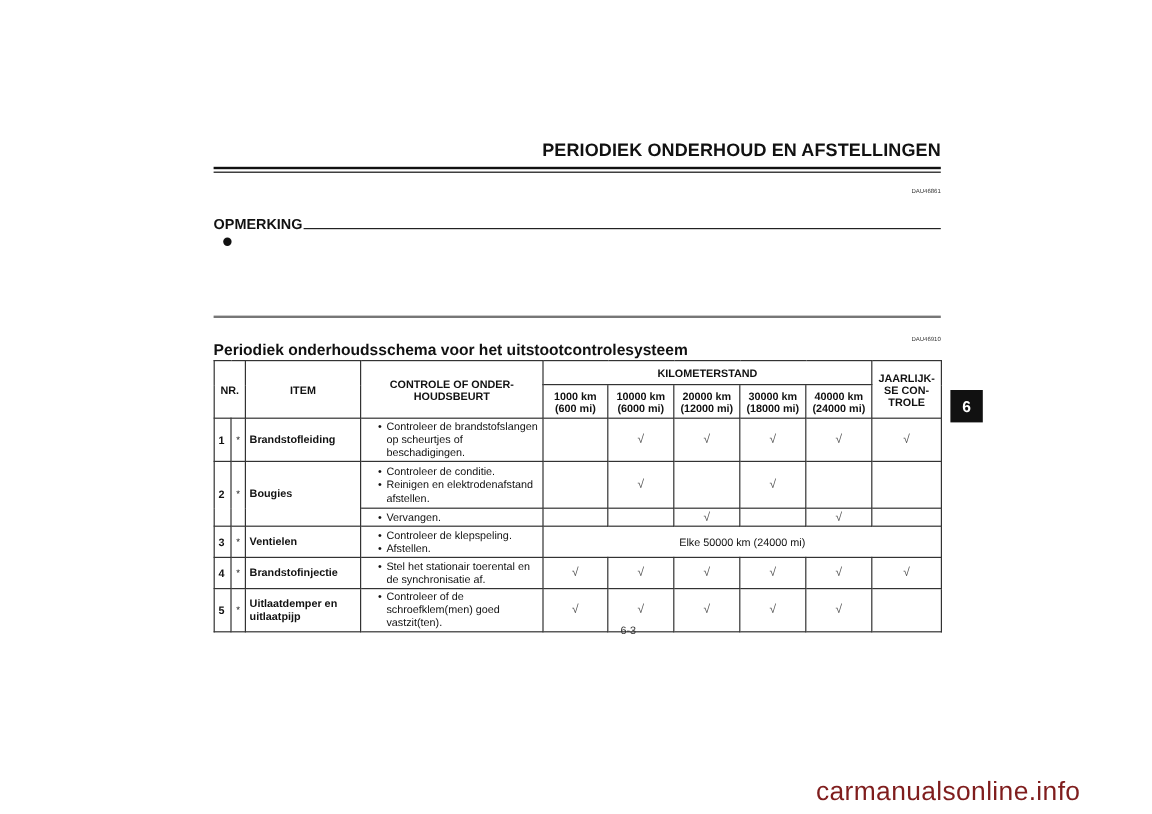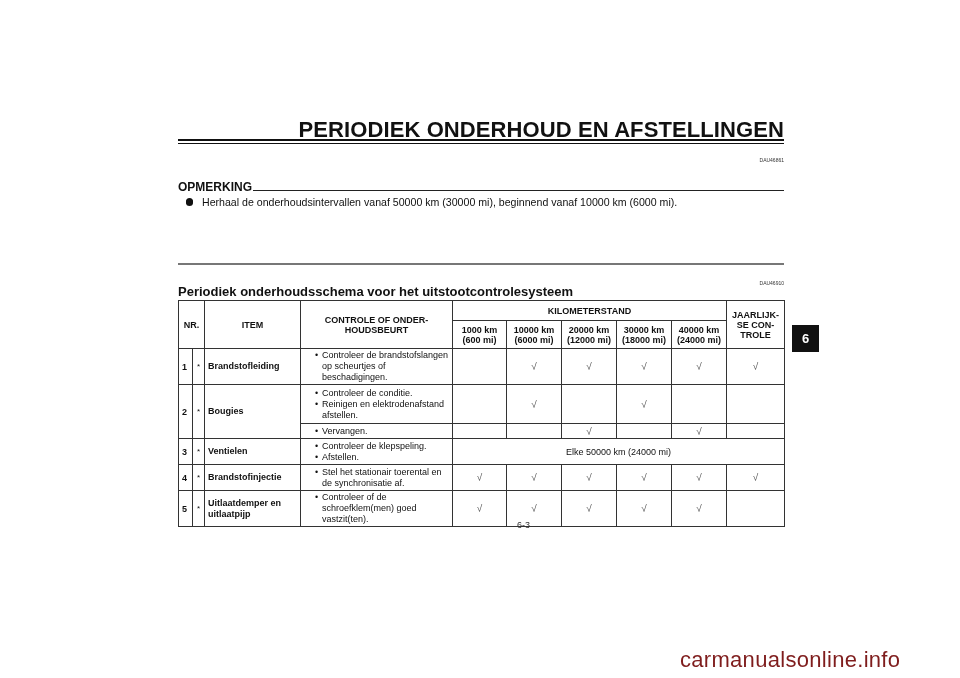--- a/index.html
+++ b/index.html
@@ -1,17 +1,17 @@
 <!DOCTYPE html>
 <html><head>
 <meta charset="utf-8">
 <style>
   html, body { margin:0; padding:0; background:#ffffff; }
   body { width:960px; height:678px; position:relative; overflow:hidden; font-family:"Liberation Sans", sans-serif; color:#111; }
-  .title { position:absolute; right:176px; top:117px; font-size:22px; font-weight:bold; letter-spacing:0.1px; }
+  .title { position:absolute; right:176px; top:117px; font-size:15px; font-weight:bold; letter-spacing:0.1px; }
   .title-rule1 { position:absolute; left:178px; width:606px; top:139px; height:2px; background:#111; }
   .title-rule2 { position:absolute; left:178px; width:606px; top:143px; height:1px; background:#111; }
   .code { position:absolute; font-size:5px; color:#333; }
   .note-head { position:absolute; left:178px; top:180px; font-size:12px; font-weight:bold; }
   .note-line { position:absolute; left:253px; top:190px; width:531px; height:1px; background:#222; }
   .bullets { position:absolute; left:186px; top:194px; width:598px; font-size:10.6px; line-height:14.5px; }
   .bullets .b { position:relative; padding-left:16px; margin-bottom:1px; text-align:justify; }
   .bullets .b .dot { position:absolute; left:0; top:4px; width:7px; height:7px; border-radius:50%; background:#111; }
   .bullets .b.bold { font-weight:bold; }
   .note-end { position:absolute; left:178px; top:263px; width:606px; height:2px; background:#777; }
@@ -37,21 +37,20 @@
 
 <div class="title">PERIODIEK ONDERHOUD EN AFSTELLINGEN</div>
 <div class="title-rule1"></div>
 <div class="title-rule2"></div>
 <div class="code" style="right:176px; top:157px;">DAU46861</div>
 
 <div class="note-head">OPMERKING</div>
 <div class="note-line"></div>
 <div class="bullets">
   <div class="b bold"><span class="dot"></span></div>
-  <div class="b"><span class="dot"></span><span>Herhaal de onderhoudsintervallen vanaf 50000 km (30000 mi), beginnend vanaf 10000 km (6000 mi).</span></div>
 </div>
 <div class="note-end"></div>
 
 <div class="code" style="right:176px; top:280px;">DAU46910</div>
 <div class="section">Periodiek onderhoudsschema voor het uitstootcontrolesysteem</div>
 
 <table class="sched">
   <colgroup>
     <col style="width:14px">
       <col style="width:12px">

